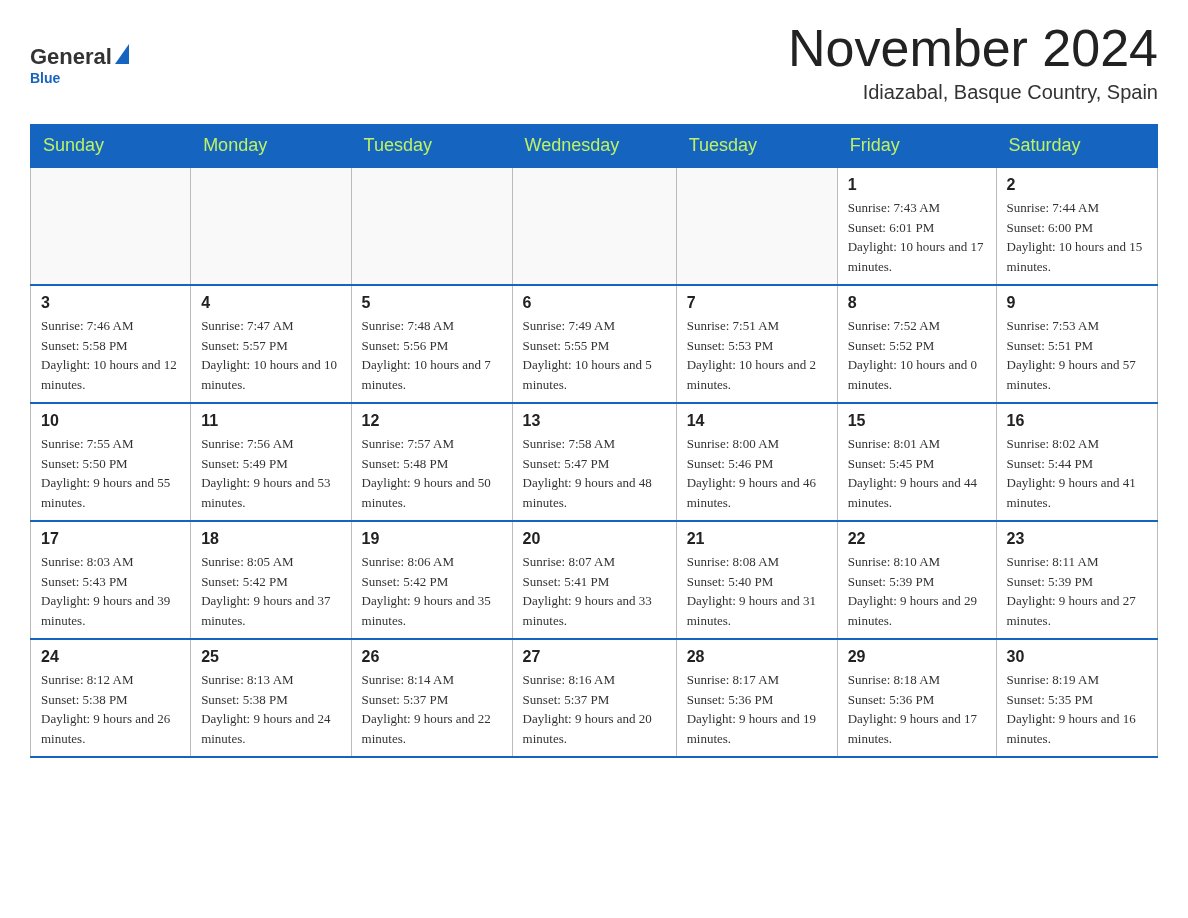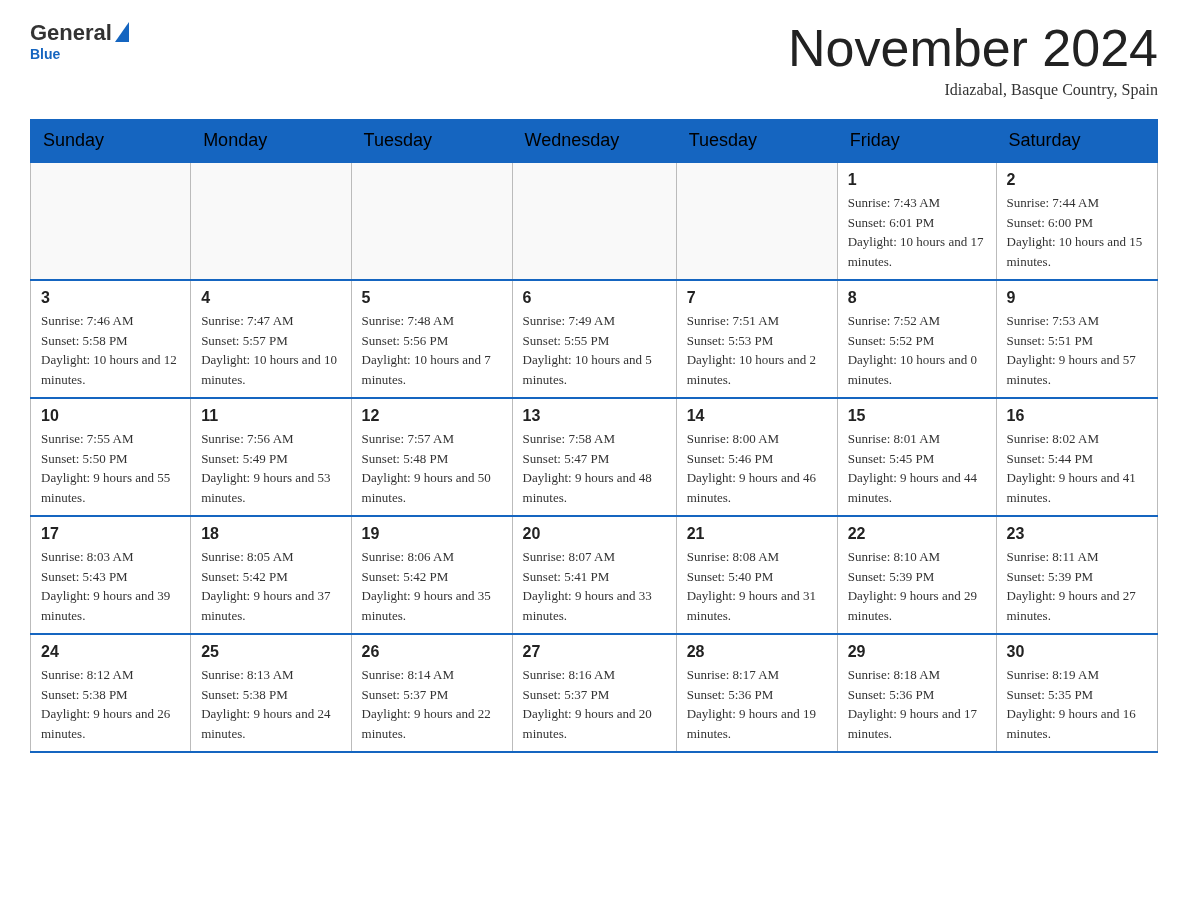--- a/index.html
+++ b/index.html
@@ -30,33 +30,32 @@
     .title-area {
       text-align: right;
     }
     .page-title {
       font-size: 52px;
       font-weight: normal;
       color: #222;
       line-height: 1.1;
     }
     .subtitle {
-      font-size: 16px;
+      font-size: 20px;
       color: #333;
       margin-top: 4px;
-      font-family: Liberation Serif, serif;
     }
     .calendar {
       width: 100%;
       border-collapse: collapse;
       border: 1px solid #999;
     }
     .calendar th {
       background-color: #1565c0;
-      color: #000000;
+      color: #bef264;
       font-size: 18px;
       font-weight: normal;
       padding: 10px 12px;
       text-align: left;
       border: 1px solid #1565c0;
     }
     .calendar td {
       vertical-align: top;
       border: 1px solid #bbb;
       padding: 8px 10px;
@@ -84,21 +83,22 @@
     .calendar tr {
       border-bottom: 2px solid #1565c0;
     }
     .logo-wrapper {
       display: flex;
       flex-direction: column;
       align-items: flex-start;
     }
     .logo-line1 {
       display: flex;
-      align-items: center;
+      align-items: flex-start;
+      margin-top: 24px;
     }
     .logo-triangle {
       width: 0;
       height: 0;
       border-left: 14px solid transparent;
       border-bottom: 20px solid #1565c0;
       margin-left: 3px;
       margin-bottom: 2px;
     }
   </style>

